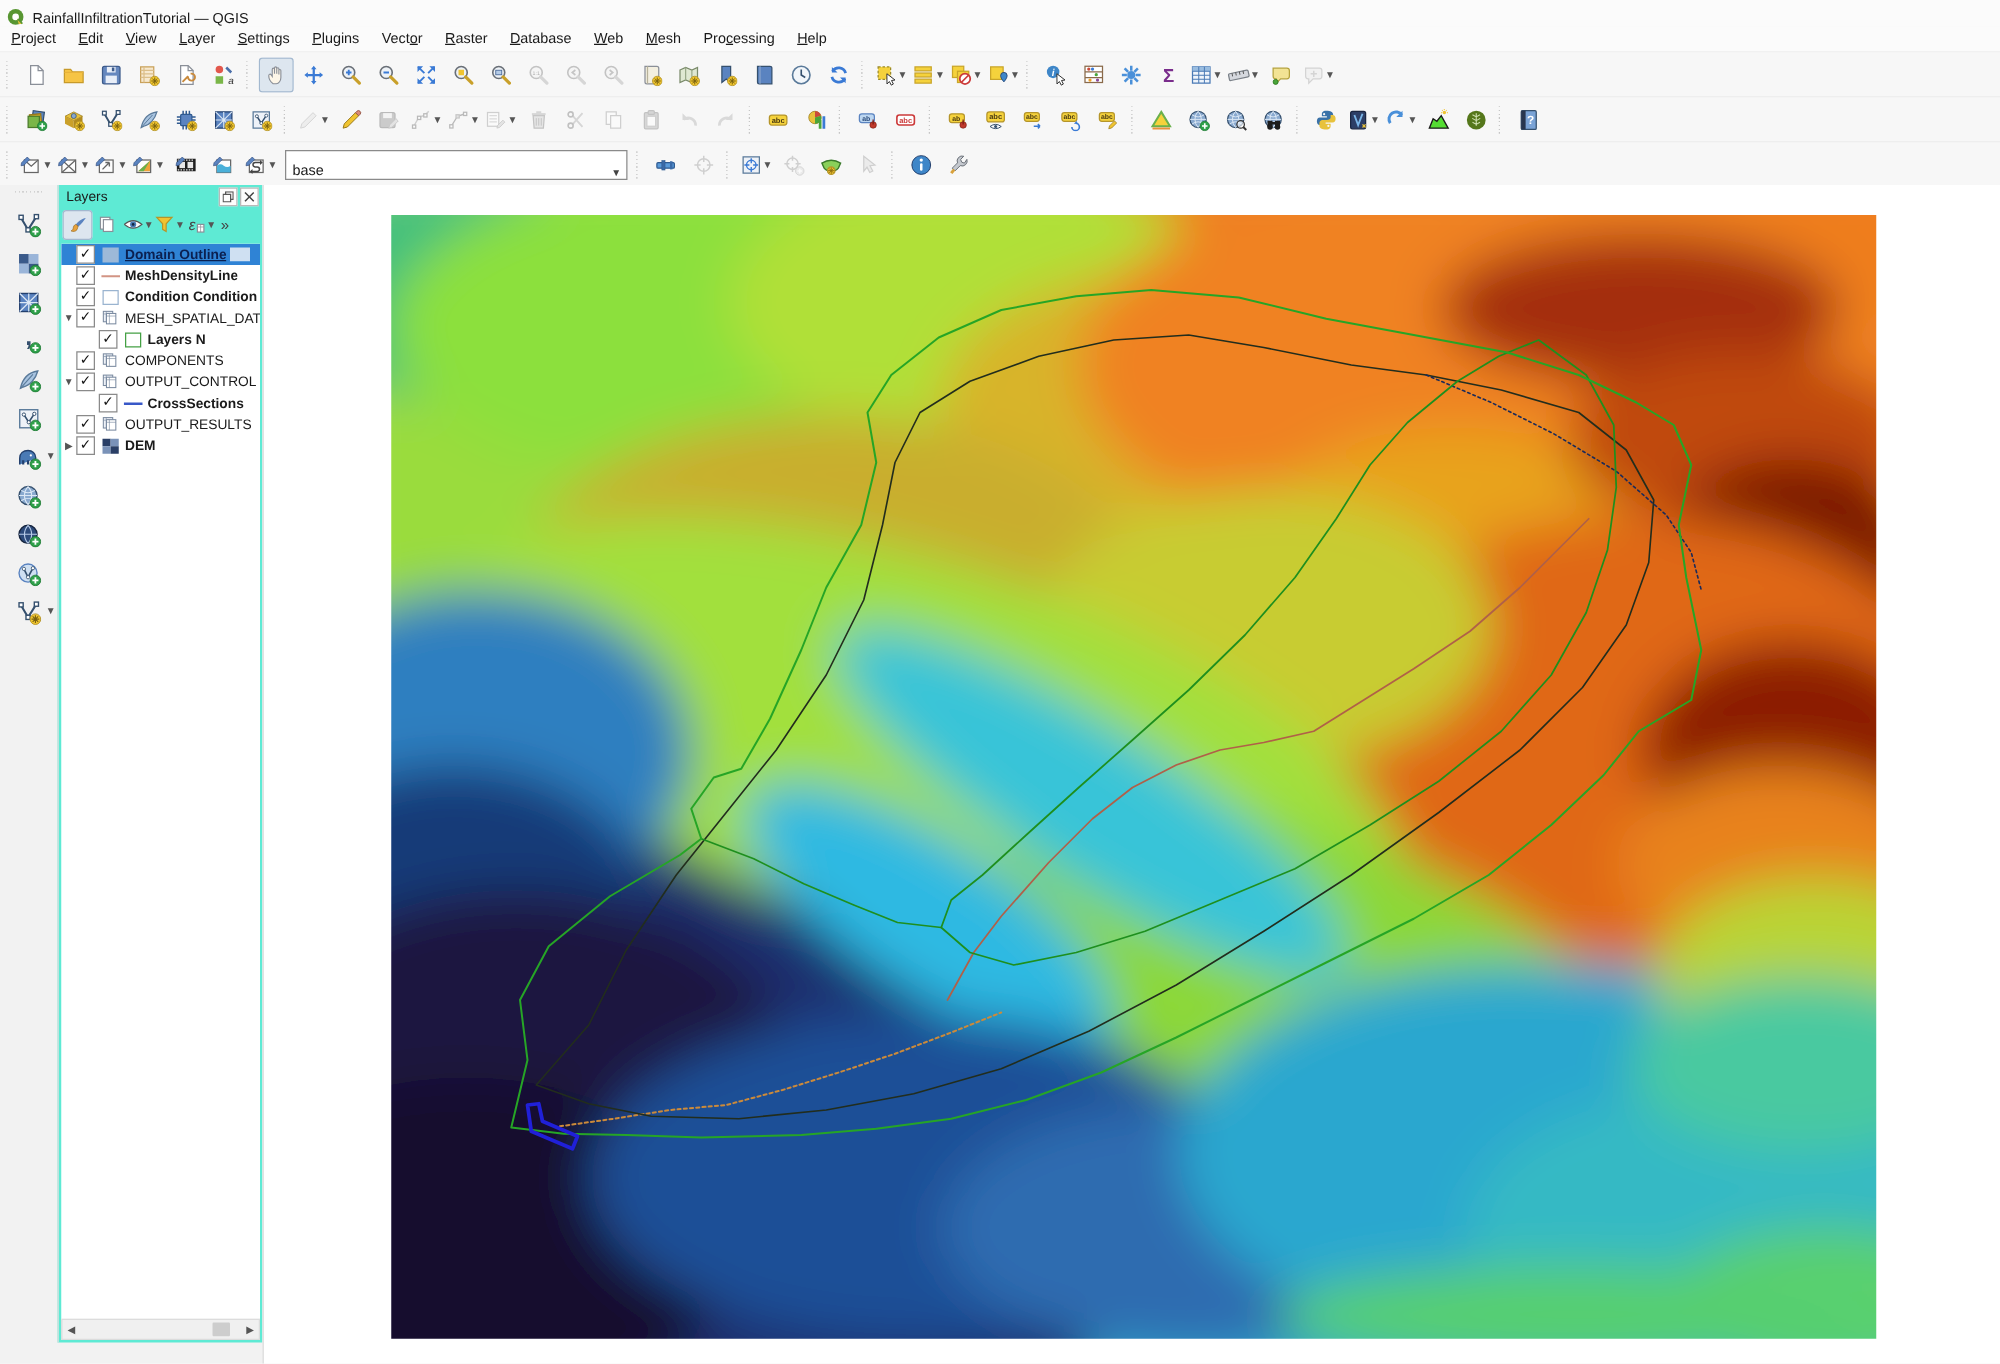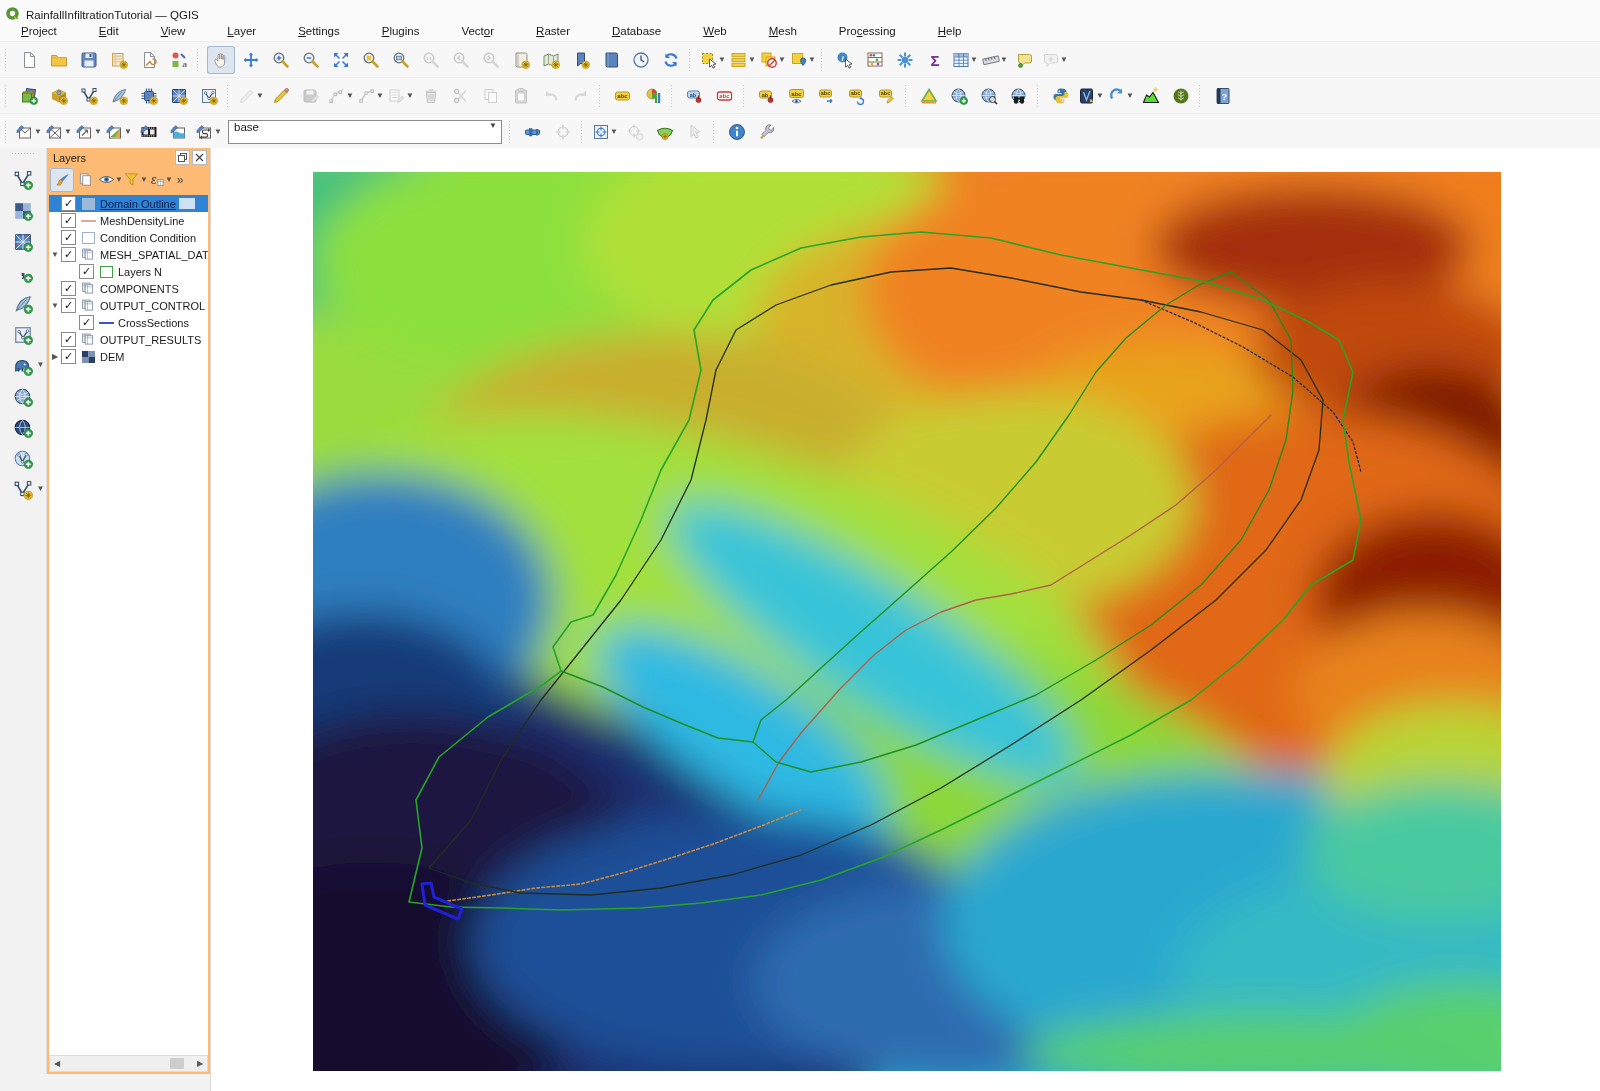--- a/index.html
+++ b/index.html
@@ -1,53 +1,53 @@
 <!DOCTYPE html>
 <html><head>
 <meta charset="utf-8">
 <style>
   html,body{margin:0;padding:0}
   body{width:1600px;height:1091px;position:relative;overflow:hidden;background:#f2f2f2;
        font-family:"Liberation Sans",sans-serif;color:#1a1a1a;-webkit-font-smoothing:antialiased}
   #titlebar{position:absolute;left:0;top:0;right:0;height:21px;background:#fbfbfb;display:flex;align-items:flex-end;font-size:11.5px}
   #titlebar .logo{width:15px;height:15px;margin:0 6px 0 5px}
   #menubar{position:absolute;left:0;top:21px;right:0;height:20px;background:#fbfbfb;display:flex;align-items:center;font-size:11.5px;border-bottom:1px solid #eee}
-  .menu-item{padding:2px 21px;cursor:default}
+  .menu-item{padding:2px 9px;cursor:default}
   .menu-item u{text-decoration:underline}
   .toolbar{position:absolute;left:0;right:0;height:35px;background:#f7f7f7;display:flex;align-items:center;border-bottom:1px solid #ececec;padding-left:2px}
   #tb1{top:42px}#tb2{top:78px}#tb3{top:114px}
   .tbtn{height:28px;min-width:28px;display:flex;align-items:center;justify-content:center;border-radius:3px;margin:0 1px;position:relative}
   .tbtn.pressed{background:#dde6ef;box-shadow:inset 0 0 0 1px #a3b8cf}
   .tbtn.disabled svg{filter:grayscale(1) opacity(.38)}
   .dd{font-size:8px;color:#555;width:9px;text-align:center;line-height:8px}
   .thandle{width:5px;height:22px;margin:0 4px 0 3px;background-image:repeating-linear-gradient(to bottom,#c6c6c6 0 1px,transparent 1px 3px);background-size:1px 100%,1px 100%;background-repeat:repeat-y;background-position:0 0,3px 1px}
-  .combo{display:flex;align-items:flex-start;width:272px;height:22px;background:#fff;border:1px solid #8a8a8a;margin:0 4px;font-size:11.5px}
+  .combo{display:flex;align-items:flex-end;width:272px;height:22px;background:#fff;border:1px solid #8a8a8a;margin:0 4px;font-size:11.5px}
   .combo-text{flex:1;padding-left:5px}
   .combo-btn{width:16px;text-align:center;font-size:8px;color:#444}
   #dock-left{position:absolute;left:0;top:148px;width:46px;bottom:0;background:#f2f2f2;display:flex;flex-direction:column;align-items:center}
   #dock-left .thandle{height:5px;width:22px;margin:5px 0 7px 0;background-image:repeating-linear-gradient(to right,#c6c6c6 0 1px,transparent 1px 3px);background-size:100% 1px;background-position:0 0,1px 3px;background-repeat:repeat-x}
   .dock-btn{width:30px;height:30px;display:flex;align-items:center;justify-content:center;position:relative;margin-bottom:1px}
   .dock-btn .dd{position:absolute;right:-7px;top:10px}
-  #layers-panel{position:absolute;left:46px;top:148px;width:163px;height:926px;background:#fdba74;border-left:1px solid #e0e0e0}
+  #layers-panel{position:absolute;left:46px;top:148px;width:163px;height:926px;background:#5eead4;border-left:1px solid #e0e0e0}
   .panel-header{height:17px;display:flex;align-items:center;font-size:11px;padding:1px 3px 0 6px}
   .panel-header .sp{flex:1}
   .ph-btn{width:13px;height:13px;display:flex;align-items:center;justify-content:center;margin-left:2px;border:1px solid #b9b9b9;background:#fdfdfd}
   .panel-tools{height:27px;display:flex;align-items:center;padding-left:3px}
   .ptool{height:24px;min-width:24px;display:flex;align-items:center;justify-content:center;border-radius:3px;position:relative}
   .ptool.pressed{background:#dde6ef;box-shadow:inset 0 0 0 1px #a3b8cf}
   .ptool .dd{width:8px}
   .ptool.more{font-size:12px;color:#444;min-width:14px}
   #tree{position:absolute;left:2px;right:2px;top:47px;bottom:18px;background:#fff;overflow:hidden}
   .trow{height:17px;display:flex;align-items:center;font-size:11px;white-space:nowrap;position:relative}
   .trow.selected{background:#2f83d5}
   .trow .exp{width:12px;text-align:center;font-size:8px;color:#555;flex:0 0 12px}
   .trow .cb{width:13px;height:13px;background:#fff;border:1px solid #8a8a8a;flex:0 0 13px;display:flex;align-items:center;justify-content:center;font-size:11px;line-height:11px;color:#111;margin-right:4px}
   .trow .sw{flex:0 0 16px;height:14px;display:flex;align-items:center;justify-content:center;margin-right:4px}
   .trow .lbl{overflow:hidden;text-overflow:clip}
-  .trow .lbl.b{font-weight:normal}
+  .trow .lbl.b{font-weight:bold}
   .trow.selected .lbl{color:#0b2050;text-decoration:underline}
   .trow .editbox{display:inline-block;width:16px;height:11px;background:#cfe0f2;margin-left:3px;flex:0 0 16px}
   .hscroll{position:absolute;left:2px;right:2px;bottom:2px;height:15px;background:#f0f0f0;border:1px solid #dcdcdc;display:flex;align-items:center}
   .hs-arrow{width:14px;height:13px;display:flex;align-items:center;justify-content:center;font-size:8px;color:#555}
   .hs-track{flex:1;position:relative;height:13px}
   .hs-thumb{position:absolute;top:1px;height:11px;background:#cdcdcd;border-radius:1px}
   #canvas{position:absolute;left:210px;top:148px;right:0;bottom:0;background:#ffffff;border-left:1px solid #d8d8d8}
   #map{position:absolute;left:102px;top:24px}
   svg text{font-family:"Liberation Sans",sans-serif}
 </style>

